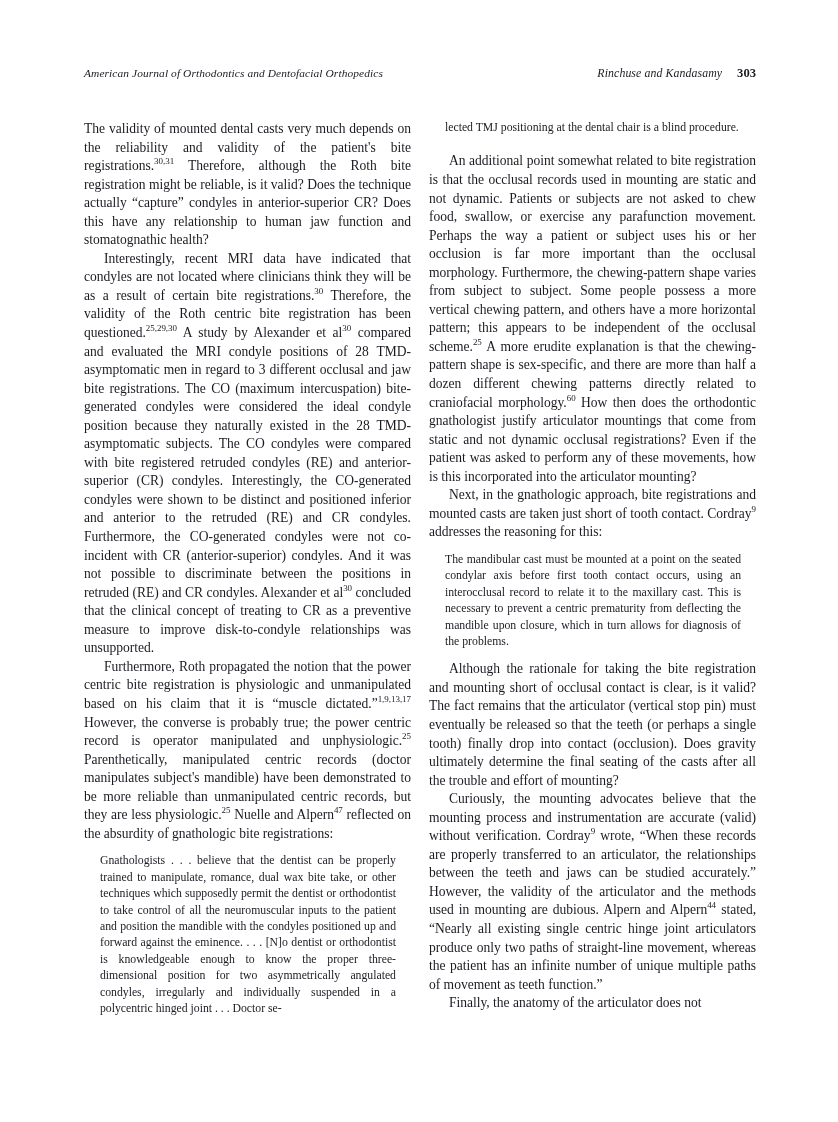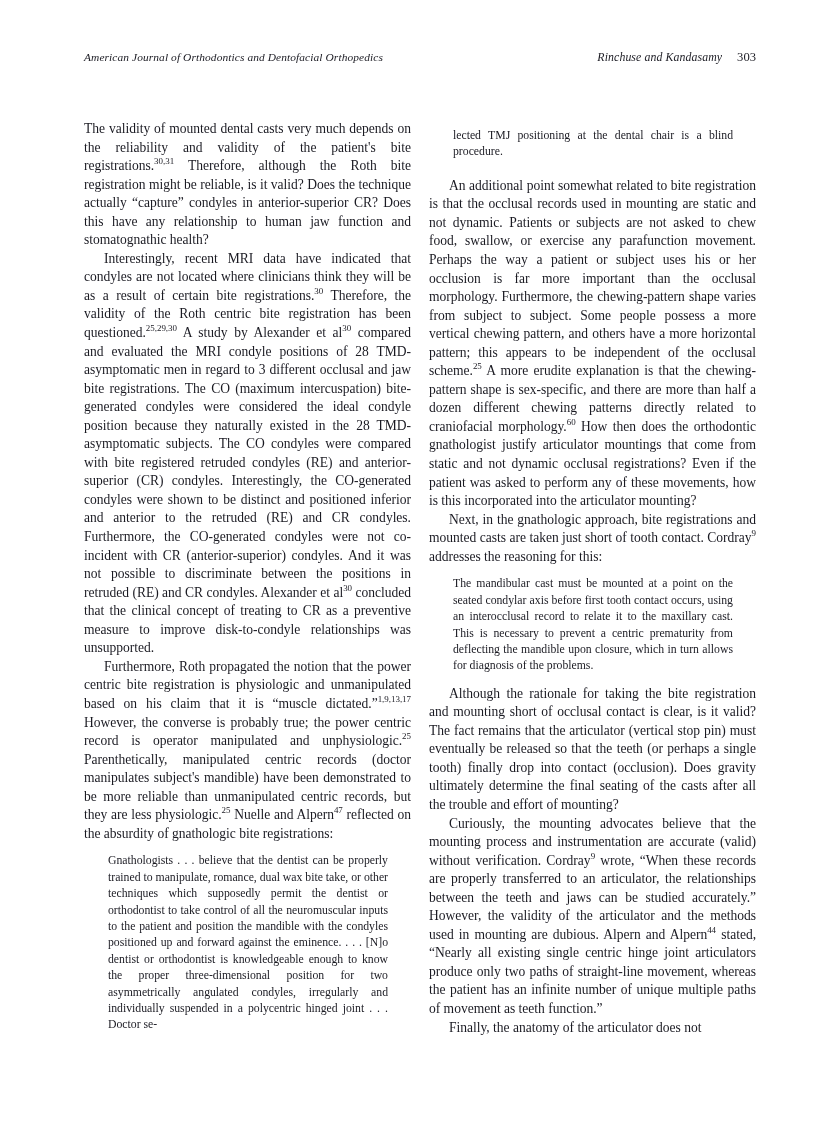--- a/index.html
+++ b/index.html
@@ -19,21 +19,21 @@
     width: 838px;
     height: 1122px;
     box-sizing: border-box;
     padding: 0;
   }
 
   
   .running-head {
     position: absolute;
     left: 84px;
-    top: 50px;
+    top: 66px;
     width: 672px;
     display: flex;
     justify-content: space-between;
     align-items: flex-start;
   }
   .rh-left {
     font-style: italic;
     font-size: 11.4px;
     line-height: 15.5px;
     letter-spacing: 0.1px;
@@ -46,21 +46,21 @@
     gap: 15px;
     font-size: 11.8px;
     line-height: 15.5px;
     white-space: nowrap;
   }
   .rh-authors {
     font-style: italic;
     letter-spacing: 0.1px;
   }
   .rh-pageno {
-    font-weight: normal;
+    font-weight: bold;
     font-size: 12.6px;
     font-style: normal;
   }
 
   
   .columns {
     position: absolute;
     left: 84px;
     top: 120px;
     width: 672px;
@@ -88,21 +88,21 @@
     margin: 10px 0 10px 16px;
     padding: 0;
     width: 296px;
     font-size: 11.75px;
     line-height: 16.4px;
     text-align: justify;
     text-indent: 0;
     letter-spacing: -0.01px;
   }
   blockquote.extract p {
-    margin: 8px;
+    margin: 0;
     text-indent: 0;
   }
 
   sup {
     font-size: 0.66em;
     vertical-align: super;
     line-height: 0;
   }
 
   .gap-small { height: 6px; }

